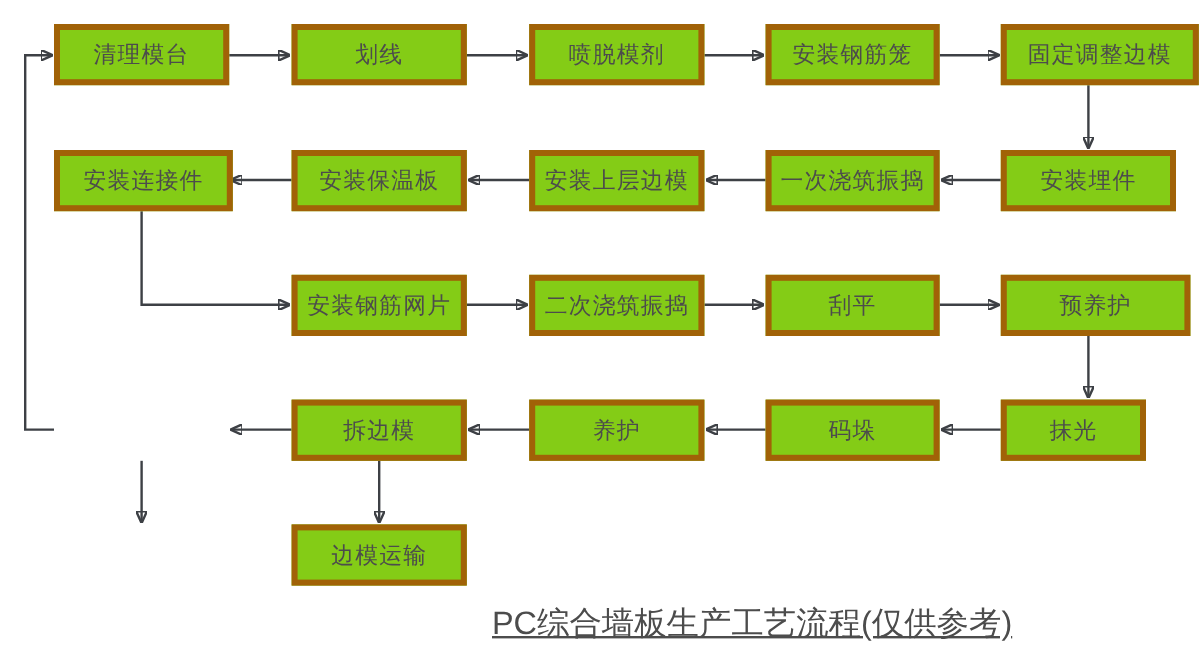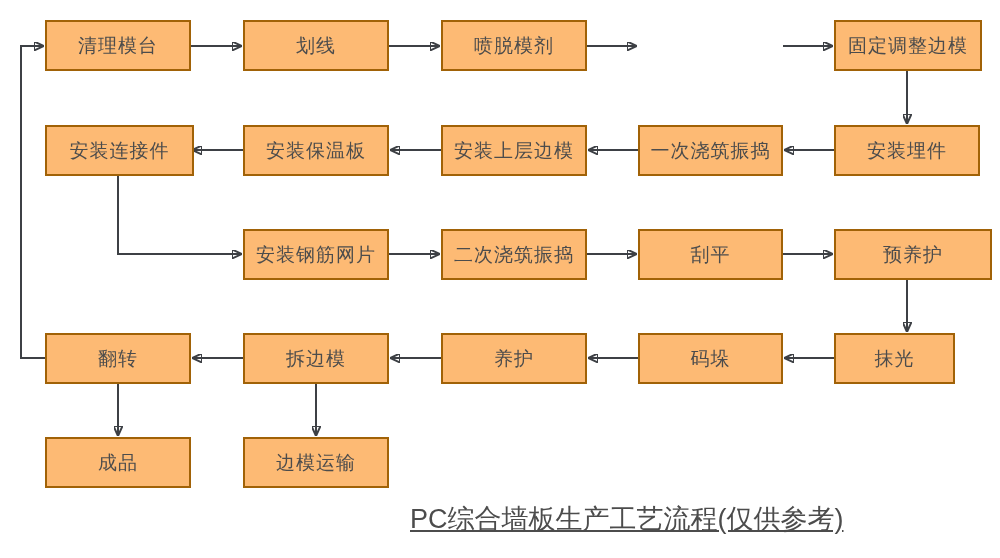--- a/index.html
+++ b/index.html
@@ -23,22 +23,22 @@
   }
   .connectors path {
     stroke: #3d4045;
     stroke-width: 2;
     fill: none;
   }
   .node {
     position: absolute;
     height: 51px;
     box-sizing: border-box;
-    background: #fdba74;
-    border: 2px solid #a16207;
+    background: #84cc16;
+    border: 5px solid #a16207;
     display: flex;
     align-items: center;
     justify-content: center;
     font-size: 19px;
     color: #4c4c4c;
     letter-spacing: 1px;
     white-space: nowrap;
   }
   .diagram-title {
     position: absolute;
@@ -80,37 +80,36 @@
     <path d="M441,358 H391" marker-end="url(#arrow)"></path>
     <path d="M243,358 H193" marker-end="url(#arrow)"></path>
     <path d="M45,358 H21 V46 H43" marker-end="url(#arrow)"></path>
     <path d="M118,384 V435" marker-end="url(#arrow)"></path>
     <path d="M316,384 V435" marker-end="url(#arrow)"></path>
   </svg>
 
   <div class="node" style="left:45px;  top:20px; width:146px">清理模台</div>
   <div class="node" style="left:243px; top:20px; width:146px">划线</div>
   <div class="node" style="left:441px; top:20px; width:146px">喷脱模剂</div>
-  <div class="node" style="left:834px; top:20px; width:148px">固定调整边模</div>
+  <div class="node" style="left:638px; top:20px; width:145px">安装钢筋笼</div>
+  <div class="node" style="left:834px; top:20px; width:165px">固定调整边模</div>
 
   <div class="node" style="left:834px; top:125px; width:146px">安装埋件</div>
   <div class="node" style="left:638px; top:125px; width:145px">一次浇筑振捣</div>
   <div class="node" style="left:441px; top:125px; width:146px">安装上层边模</div>
   <div class="node" style="left:243px; top:125px; width:146px">安装保温板</div>
   <div class="node" style="left:45px;  top:125px; width:149px">安装连接件</div>
 
   <div class="node" style="left:243px; top:229px; width:146px">安装钢筋网片</div>
   <div class="node" style="left:441px; top:229px; width:146px">二次浇筑振捣</div>
   <div class="node" style="left:638px; top:229px; width:145px">刮平</div>
   <div class="node" style="left:834px; top:229px; width:158px">预养护</div>
 
   <div class="node" style="left:834px; top:333px; width:121px">抹光</div>
   <div class="node" style="left:638px; top:333px; width:145px">码垛</div>
   <div class="node" style="left:441px; top:333px; width:146px">养护</div>
   <div class="node" style="left:243px; top:333px; width:146px">拆边模</div>
-  <div class="node" style="left:45px;  top:333px; width:146px">翻转</div>
 
-  <div class="node" style="left:45px;  top:437px; width:146px">成品</div>
   <div class="node" style="left:243px; top:437px; width:146px">边模运输</div>
 
   <div class="diagram-title">PC综合墙板生产工艺流程(仅供参考)</div>
 
 </div>
 
 </body></html>

